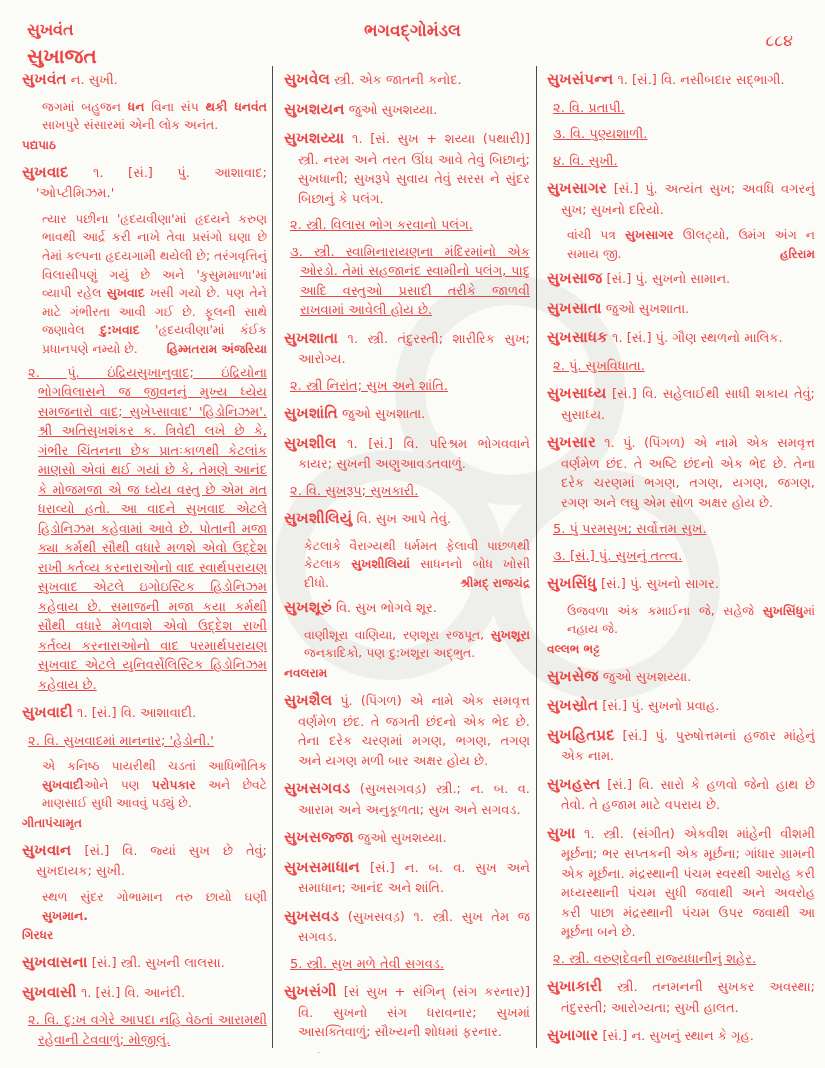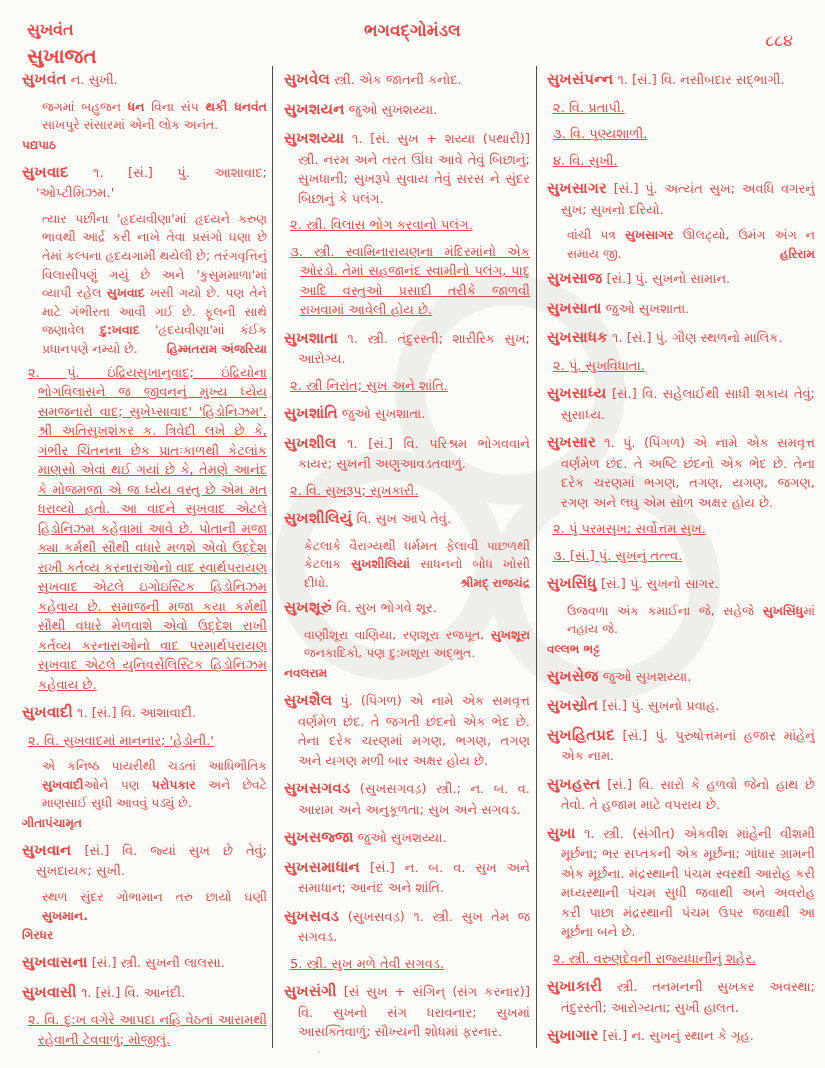--- a/index.html
+++ b/index.html
@@ -105,21 +105,21 @@
       <div class="blk sense">૩. વિ. પુણ્યશાળી.</div>
       <div class="blk sense">૪. વિ. સુખી.</div>
       <div class="blk entry"><b class="hw">સુખસાગર</b> [સં.] પું. અત્યંત સુખ; અવધિ વગરનું સુખ; સુખનો દરિયો.</div>
       <div class="blk quote">વાંચી પત્ર <b>સુખસાગર</b> ઊલટ્યો, ઉમંગ અંગ ન સમાય જી.<span class="inline-attrib">હરિરામ</span></div>
       <div class="blk entry"><b class="hw">સુખસાજ</b> [સં.] પું. સુખનો સામાન.</div>
       <div class="blk entry"><b class="hw">સુખસાતા</b> જુઓ સુખશાતા.</div>
       <div class="blk entry"><b class="hw">સુખસાધક</b> ૧. [સં.] પું. ગૌણ સ્થળનો માલિક.</div>
       <div class="blk sense">૨. પું. સુખવિધાતા.</div>
       <div class="blk entry"><b class="hw">સુખસાધ્ય</b> [સં.] વિ. સહેલાઈથી સાધી શકાય તેવું; સુસાધ્ય.</div>
       <div class="blk entry"><b class="hw">સુખસાર</b> ૧. પું. (પિંગળ) એ નામે એક સમવૃત્ત વર્ણમેળ છંદ. તે અષ્ટિ છંદનો એક ભેદ છે. તેના દરેક ચરણમાં ભગણ, તગણ, યગણ, જગણ, રગણ અને લઘુ એમ સોળ અક્ષર હોય છે.</div>
-      <div class="blk sense">૨. પું પરમસુખ; સર્વોત્તમ સુખ.</div>
+      <div class="blk sense">5. પું પરમસુખ; સર્વોત્તમ સુખ.</div>
       <div class="blk sense">૩. [સં.] પું. સુખનું તત્ત્વ.</div>
       <div class="blk entry"><b class="hw">સુખસિંધુ</b> [સં.] પું. સુખનો સાગર.</div>
       <div class="blk quote">ઉજવળા અંક કમાઈના જે, સહેજે <b>સુખસિંધુ</b>માં નહાય જે.</div>
       <div class="blk attrib">વલ્લભ ભટ્ટ</div>
       <div class="blk entry"><b class="hw">સુખસેજ</b> જુઓ સુખશય્યા.</div>
       <div class="blk entry"><b class="hw">સુખસ્રોત</b> [સં.] પું. સુખનો પ્રવાહ.</div>
       <div class="blk entry"><b class="hw">સુખહિતપ્રદ</b> [સં.] પું. પુરુષોત્તમનાં હજાર માંહેનું એક નામ.</div>
       <div class="blk entry"><b class="hw">સુખહસ્ત</b> [સં.] વિ. સારો કે હળવો જેનો હાથ છે તેવો. તે હજામ માટે વપરાય છે.</div>
       <div class="blk entry"><b class="hw">સુખા</b> ૧. સ્ત્રી. (સંગીત) એકવીશ માંહેની વીશમી મૂર્છના; ભર સપ્તકની એક મૂર્છના; ગાંધાર ગ્રામની એક મૂર્છના. મંદ્રસ્થાની પંચમ સ્વરથી આરોહ કરી મધ્યસ્થાની પંચમ સુધી જવાથી અને અવરોહ કરી પાછા મંદ્રસ્થાની પંચમ ઉપર જવાથી આ મૂર્છના બને છે.</div>
       <div class="blk sense">૨. સ્ત્રી. વરુણદેવની રાજ્યધાનીનું શહેર.</div>

